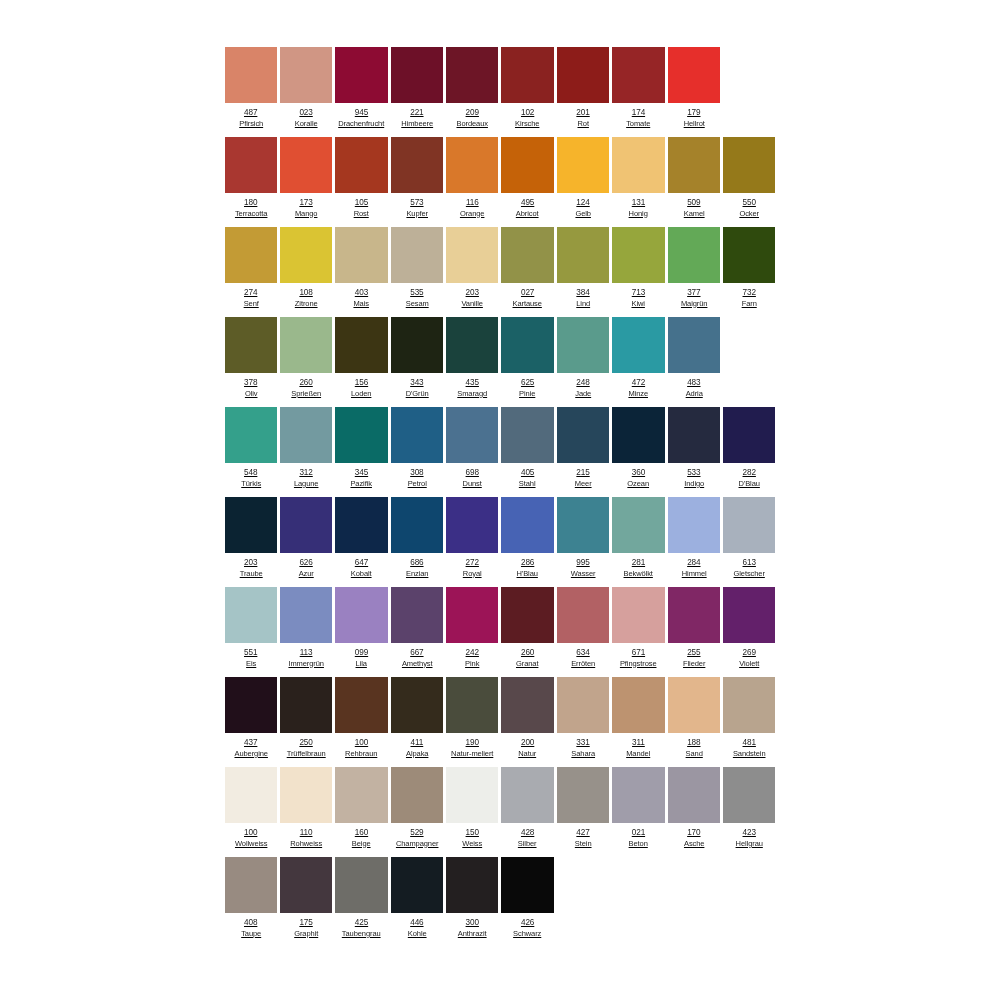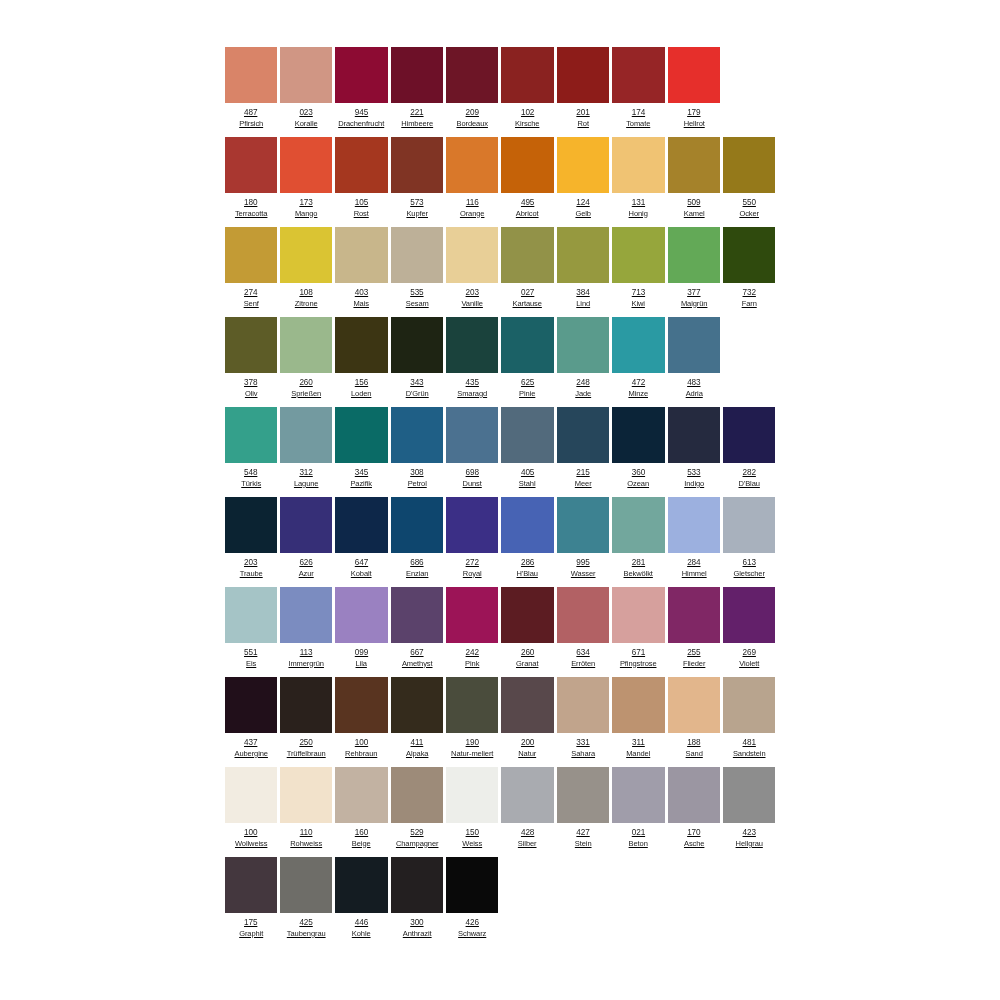--- a/index.html
+++ b/index.html
@@ -701,20 +701,27 @@
         <div class="swatch-cell">
           <span class="swatch-chip" style="background: rgb(141, 141, 141);"></span>
           <span class="swatch-labels">
             <span class="swatch-code">423</span>
             <span class="swatch-name">Hellgrau</span>
           </span>
         </div>
       </div>
       <div class="palette-row">
         <div class="swatch-cell">
+          <span class="swatch-chip" style="background: rgb(152, 139, 129);"></span>
+          <span class="swatch-labels">
+            <span class="swatch-code">408</span>
+            <span class="swatch-name">Taupe</span>
+          </span>
+        </div>
+        <div class="swatch-cell">
           <span class="swatch-chip" style="background: rgb(68, 55, 62);"></span>
           <span class="swatch-labels">
             <span class="swatch-code">175</span>
             <span class="swatch-name">Graphit</span>
           </span>
         </div>
         <div class="swatch-cell">
           <span class="swatch-chip" style="background: rgb(110, 109, 104);"></span>
           <span class="swatch-labels">
             <span class="swatch-code">425</span>

